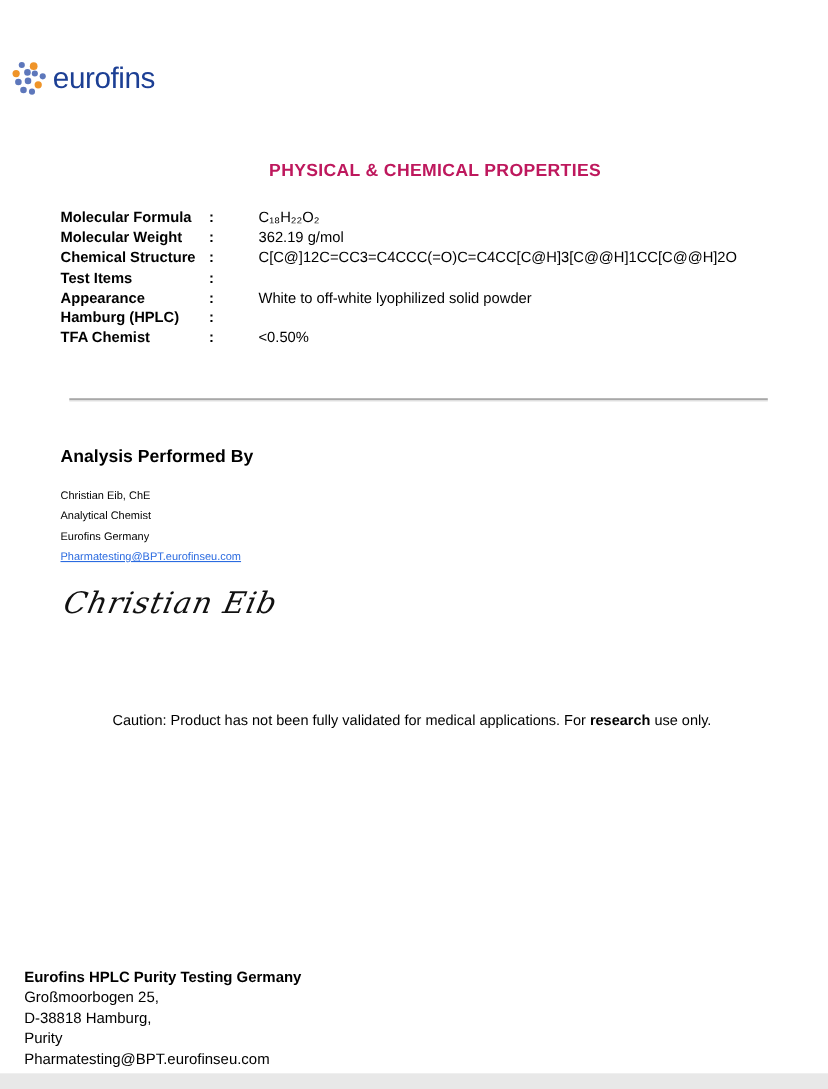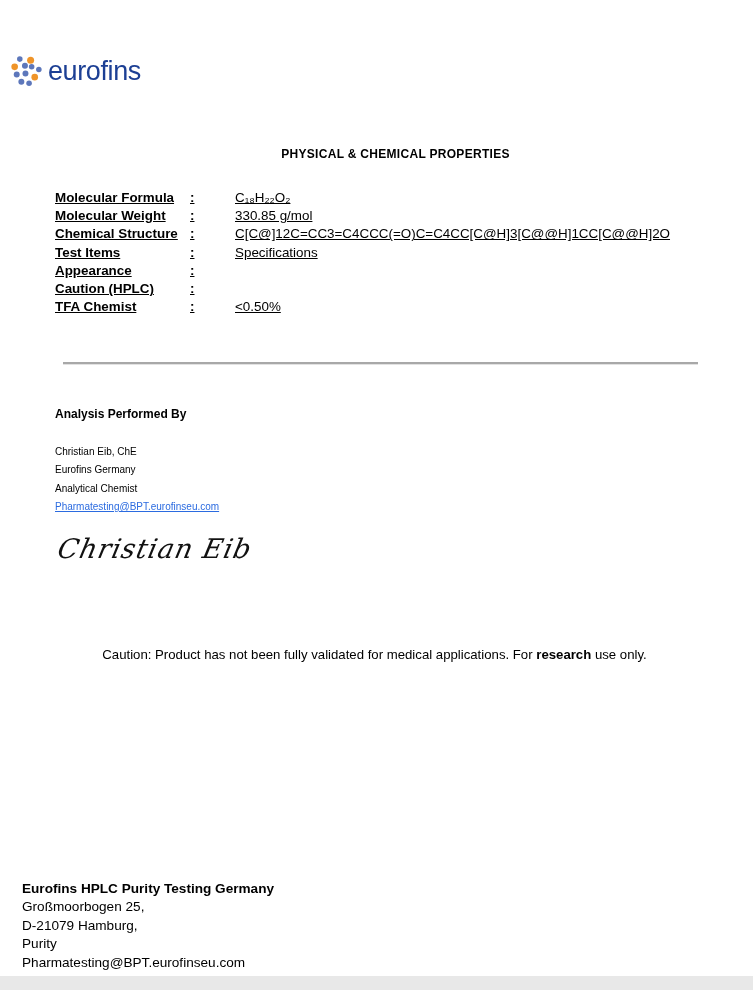--- a/index.html
+++ b/index.html
@@ -32,60 +32,59 @@
     padding-bottom: 3px;
   }
 
   
   .title {
     position: absolute;
     top: 147px;
     left: 38px;
     right: 0;
     text-align: center;
-    font-size: 12px;
+    font-size: 16px;
     font-weight: bold;
     letter-spacing: 0.3px;
-    color: #000000;
+    color: #be185d;
   }
 
   
   .props {
     position: absolute;
     left: 55px;
     top: 189px;
     font-size: 13.4px;
   }
   .prop-row {
     display: grid;
     grid-template-columns: 135px 45px auto;
     line-height: 18.2px;
     white-space: nowrap;
-    text-decoration: underline;
   }
   .prop-label { font-weight: bold; }
   .prop-sep { font-weight: bold; }
 
   
   .rule {
     position: absolute;
     top: 362px;
     left: 63px;
     width: 635px;
     border: none;
     border-top: 2px solid #a8a8a8;
     border-bottom: 1px solid #e2e2e2;
   }
 
   
   .analysis-heading {
     position: absolute;
     left: 55px;
     top: 407px;
-    font-size: 12px;
+    font-size: 16px;
     font-weight: bold;
   }
   .analyst {
     position: absolute;
     left: 55px;
     top: 443px;
     font-size: 10px;
     line-height: 18.3px;
   }
   .email-link {
@@ -155,65 +154,65 @@
 
   <div class="props">
     <div class="prop-row">
       <span class="prop-label">Molecular Formula</span>
       <span class="prop-sep">:</span>
       <span class="prop-value">C₁₈H₂₂O₂</span>
     </div>
     <div class="prop-row">
       <span class="prop-label">Molecular Weight</span>
       <span class="prop-sep">:</span>
-      <span class="prop-value">330.85 g/mol</span>
+      <span class="prop-value">362.19 g/mol</span>
     </div>
     <div class="prop-row">
       <span class="prop-label">Chemical Structure</span>
       <span class="prop-sep">:</span>
       <span class="prop-value">C[C@]12C=CC3=C4CCC(=O)C=C4CC[C@H]3[C@@H]1CC[C@@H]2O</span>
     </div>
     <div class="prop-row">
       <span class="prop-label">Test Items</span>
       <span class="prop-sep">:</span>
-      <span class="prop-value">Specifications</span>
     </div>
     <div class="prop-row">
       <span class="prop-label">Appearance</span>
       <span class="prop-sep">:</span>
-    </div>
-    <div class="prop-row">
-      <span class="prop-label">Caution (HPLC)</span>
+      <span class="prop-value">White to off-white lyophilized solid powder</span>
+    </div>
+    <div class="prop-row">
+      <span class="prop-label">Hamburg (HPLC)</span>
       <span class="prop-sep">:</span>
     </div>
     <div class="prop-row">
       <span class="prop-label">TFA Chemist</span>
       <span class="prop-sep">:</span>
       <span class="prop-value">&lt;0.50%</span>
     </div>
   </div>
 
   <hr class="rule">
 
   <h2 class="analysis-heading">Analysis Performed By</h2>
 
   <div class="analyst">
     <div>Christian Eib, ChE</div>
+    <div>Analytical Chemist</div>
     <div>Eurofins Germany</div>
-    <div>Analytical Chemist</div>
     <div>
       <a class="email-link">Pharmatesting@BPT.eurofinseu.com</a>
     </div>
   </div>
 
   <div class="signature">Christian Eib</div>
 
   <p class="caution"><span>Caution: Product has not been fully validated for medical applications. For </span><strong>research</strong><span> use only.</span></p>
 
   <div class="footer">
     <div class="footer-company">Eurofins HPLC Purity Testing Germany</div>
     <div>Großmoorbogen 25,</div>
-    <div>D-21079 Hamburg,</div>
+    <div>D-38818 Hamburg,</div>
     <div>Purity</div>
     <div>Pharmatesting@BPT.eurofinseu.com</div>
   </div>
 
 </div>
 
 </body></html>

